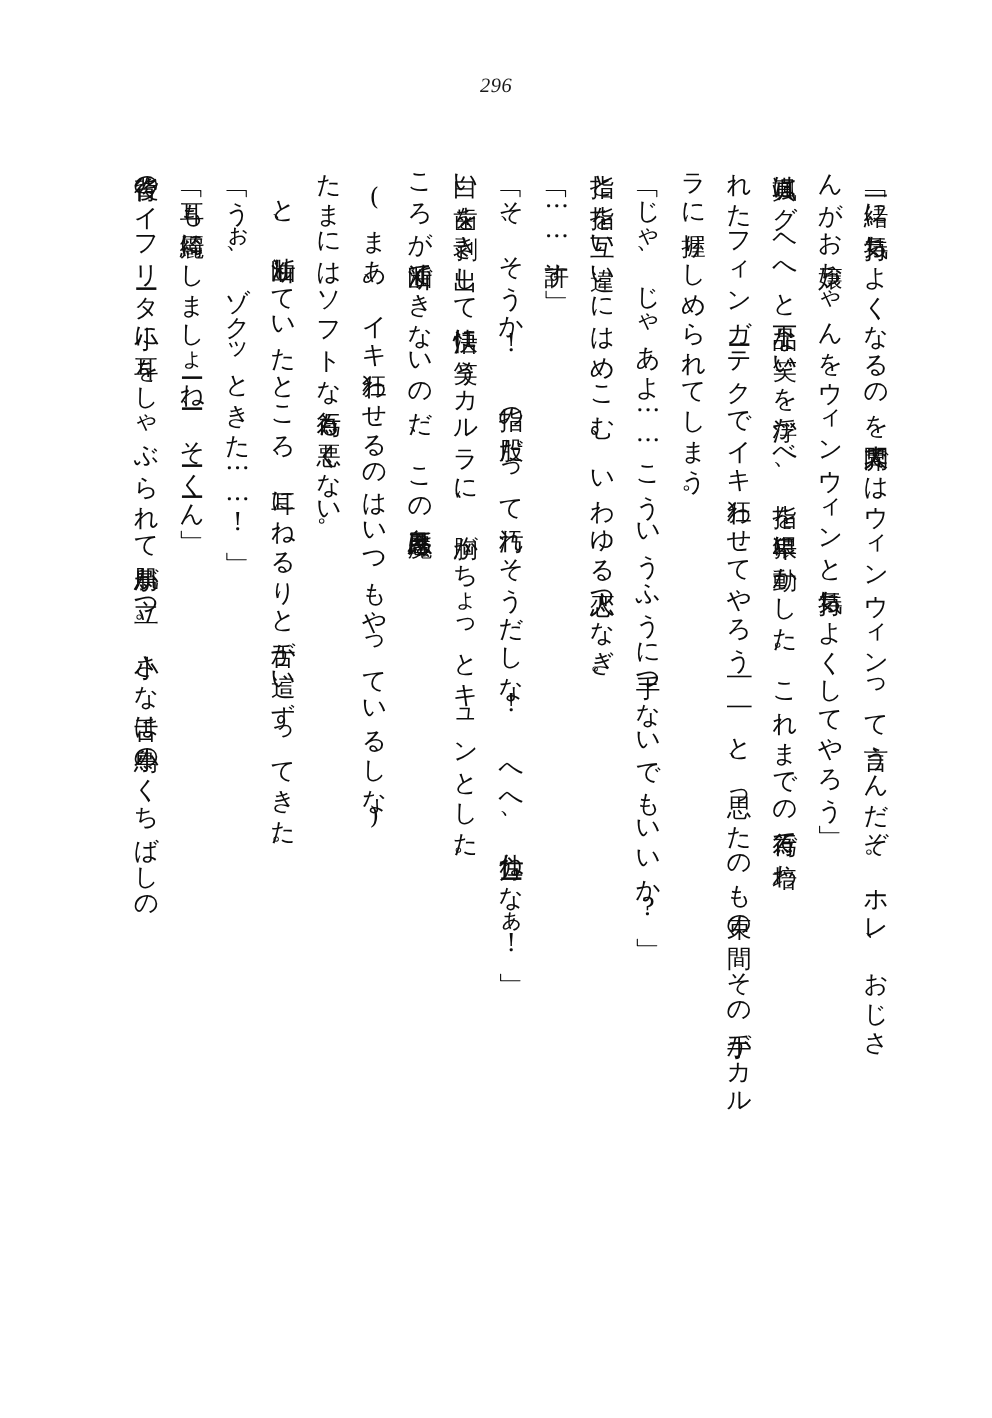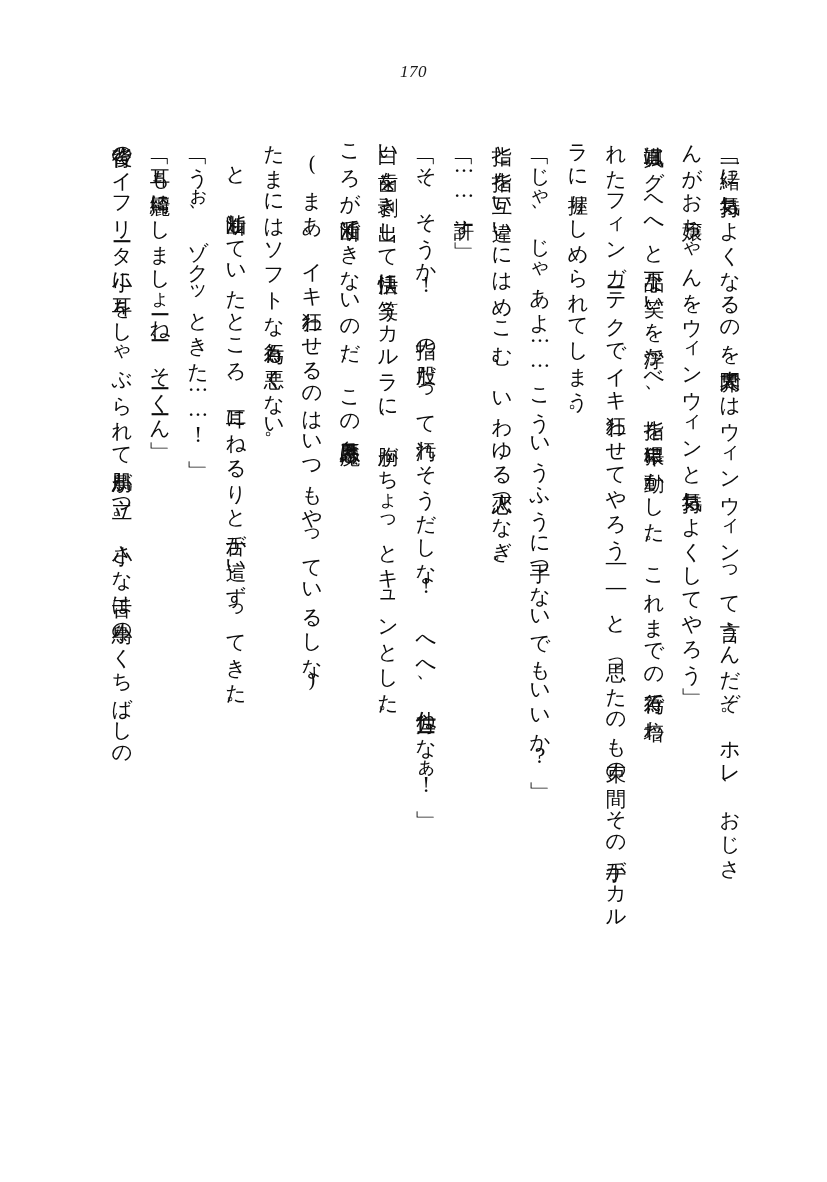--- a/index.html
+++ b/index.html
@@ -62,21 +62,21 @@
     margin-left: 0;
   }
   .line.indent {
     padding-top: 22px;
   }
 </style>
 </head>
 <body>
 
 <div class="page">
-  <div class="page-number">170</div>
+  <div class="page-number">296</div>
   <div class="body-text">
       <div class="line indent">「一緒に気持ちよくなるのを人間界ではウィンウィンって言うんだぞ。ホレ、おじさ</div>
       <div class="line">んがお嬢ちゃんをウィンウィンと気持ちよくしてやろう」</div>
       <div class="line">颯真はグヘへと下品な笑いを浮かべ、指を卑猥に動かした。これまでの行為で培わ</div>
       <div class="line">れたフィンガーテクでイキ狂わせてやろう――と、思ったのも束の間、その手がカル</div>
       <div class="line">ラに握りしめられてしまう。</div>
       <div class="line indent">「じゃ、じゃあよ……こういうふうに手つないでもいいか?」</div>
       <div class="line">指と指を互い違いにはめこむ、いわゆる恋人つなぎ。</div>
       <div class="line indent">「……許す」</div>
       <div class="line indent">「そ、そうか! 指の股だって汚れそうだしな! へへ、仕方ねーなぁ!」</div>

